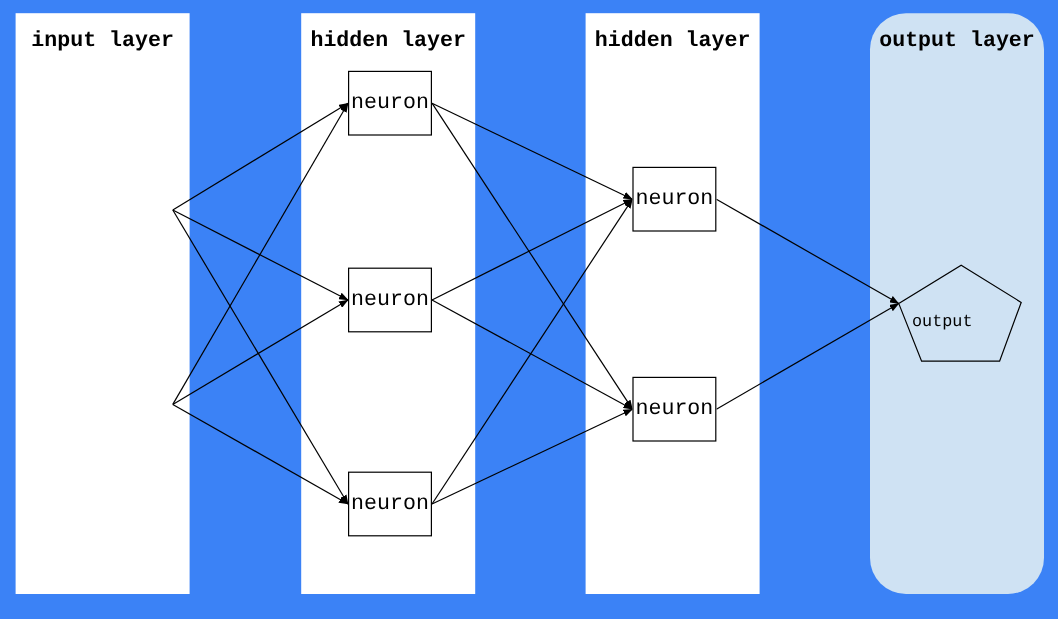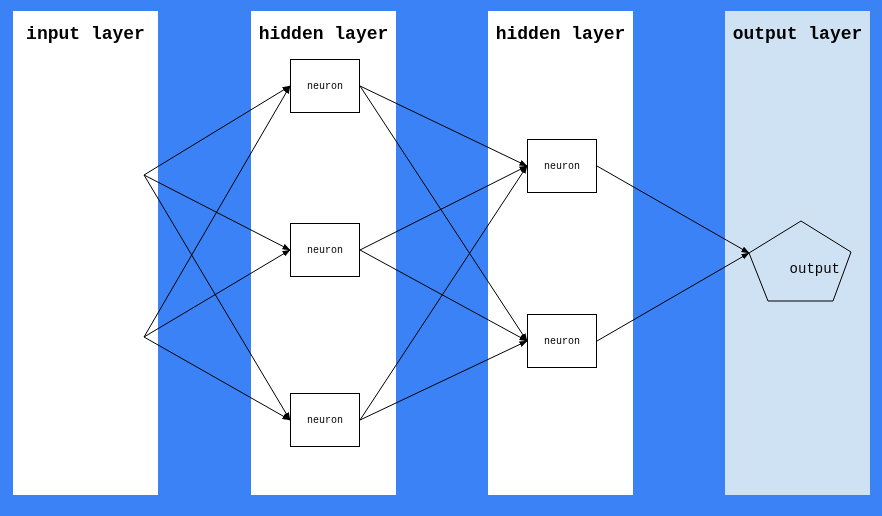--- a/index.html
+++ b/index.html
@@ -38,49 +38,49 @@
   }
   .node {
     position: absolute;
     z-index: 2;
     background: #ffffff;
     border: 1px solid #000;
     box-sizing: border-box;
     display: flex;
     align-items: center;
     justify-content: center;
-    font-size: 10px;
+    font-size: 18px;
     color: #000;
   }
   .node.circle { border-radius: 50%; }
   .node-label { white-space: nowrap; }
   .pentagon-label {
     position: absolute;
     z-index: 3;
     font-size: 14px;
     color: #000;
-    text-align: right;
+    text-align: left;
     width: 80px;
   }
 </style>
 </head>
 <body>
 
 <div class="stage">
 
   <div class="panel" style="left:13px;">
     <div class="panel-title">input layer</div>
   </div>
   <div class="panel" style="left:251px;">
     <div class="panel-title">hidden layer</div>
   </div>
   <div class="panel" style="left:488px;">
     <div class="panel-title">hidden layer</div>
   </div>
-  <div class="panel output" style="left:725px;">
+  <div class="panel output" style="left:725px;border-radius:30px;">
     <div class="panel-title">output layer</div>
   </div>
 
   <svg id="overlay" width="882" height="516">
     <defs>
       <marker id="arrow" viewBox="0 0 8 6" refX="7.5" refY="3" markerWidth="8" markerHeight="6" orient="auto">
         <path d="M0,0 L8,3 L0,6 Z" fill="#000"></path>
       </marker>
     </defs>
     <g stroke="#000" stroke-width="1">

